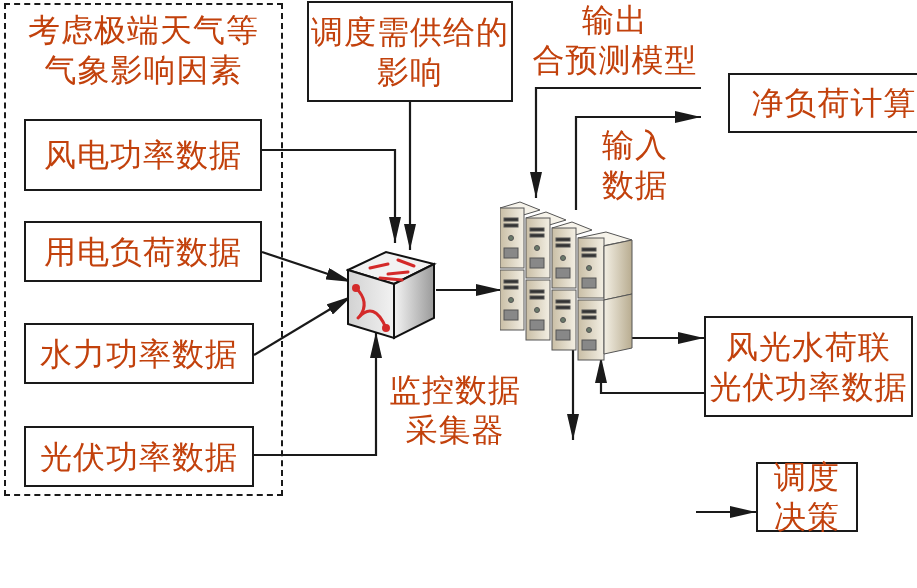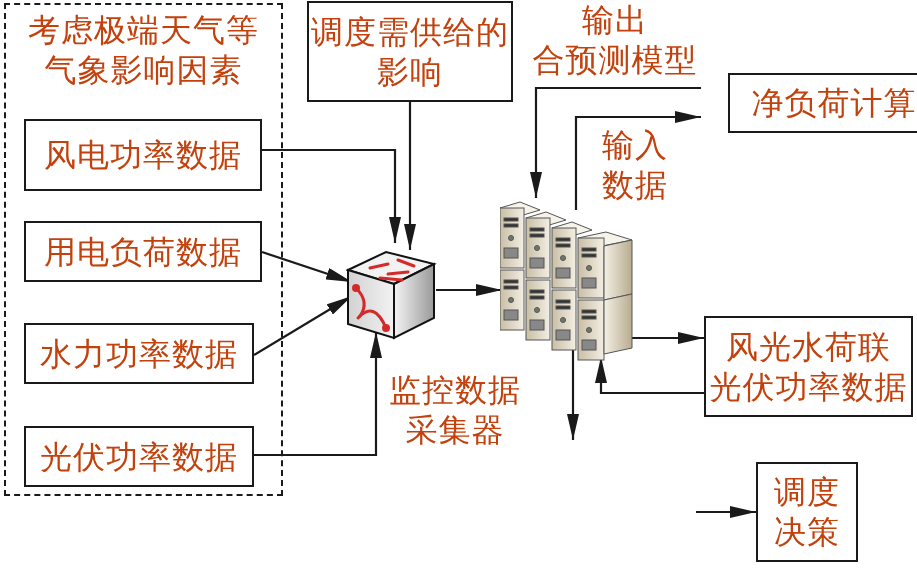--- a/index.html
+++ b/index.html
@@ -32,21 +32,21 @@
 影响</div>
 
   <div class="label txt" style="left:530px; top:0px; width:170px;">输出
 合预测模型</div>
   <div class="label txt" style="left:590px; top:125px; width:90px;">输入
 数据</div>
 
   <div class="box txt" style="left:728px; top:73px; width:212px; height:60px;">净负荷计算</div>
   <div class="box txt" style="left:704px; top:316px; width:209px; height:101px;">风光水荷联
 光伏功率数据</div>
-  <div class="box txt" style="left:756px; top:462px; width:102px; height:100px;">调度
+  <div class="box txt" style="left:756px; top:462px; width:102px; height:70px;">调度
 决策</div>
 
   <div class="label txt" style="left:370px; top:358px; width:170px;margin-top:12px;">监控数据
 采集器</div>
 
   <svg id="wires" width="917" height="588">
     <defs>
       <marker id="ah" viewBox="0 0 12 10" refX="12" refY="5" markerWidth="12" markerHeight="10" orient="auto" markerUnits="userSpaceOnUse">
         <path d="M0,0 L12,5 L0,10 Z" fill="#1a1a1a"></path>
       </marker>

